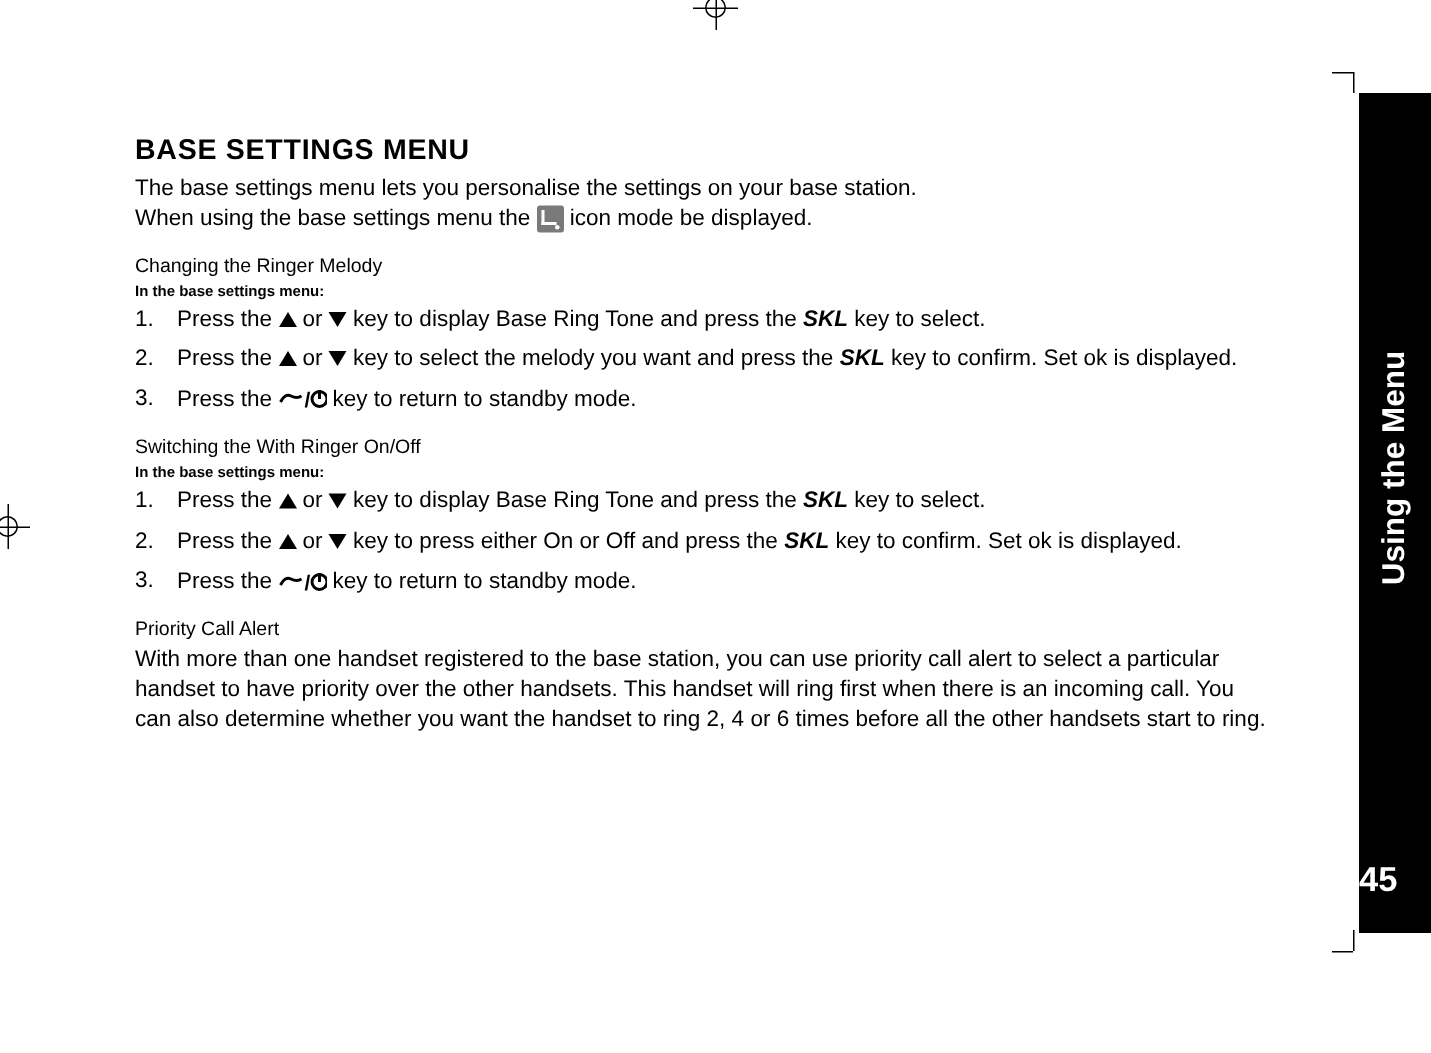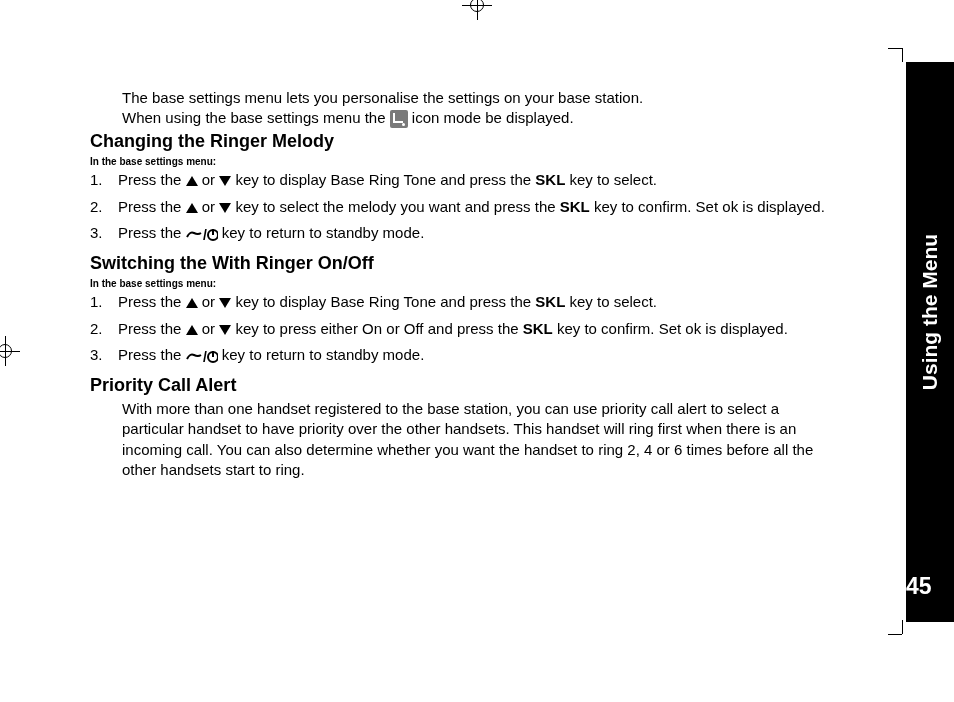--- a/index.html
+++ b/index.html
@@ -17,48 +17,49 @@
     padding: 88px 110px 40px 90px;
     position: relative;
   }
   h1 {
     font-size: 19px;
     font-weight: bold;
     margin-bottom: 2px;
     letter-spacing: 0.5px;
   }
   h2 {
-    font-size: 18px;
-    font-weight: bold;
+    font-size: 13px;
+    font-weight: normal;
+    margin-top: 12px;
     margin-bottom: 2px;
   }
   .bold-label {
     font-weight: bold;
     font-size: 10px;
     margin-top: 2px;
   }
-  .intro { font-size: 15px; margin-left: 32px; }
+  .intro { font-size: 15px; }
   ol {
     list-style: none;
     counter-reset: listnum;
     margin-top: 2px;
   }
   ol > li {
     counter-increment: listnum;
     position: relative;
     padding-left: 28px;
     margin-bottom: 6px;
   }
   ol > li::before {
     content: counter(listnum) ".";
     position: absolute;
     left: 0;
     top: 0;
   }
-  .skl { font-weight: bold; }
+  .skl { font-weight: bold; font-style: italic; }
   .tri-up, .tri-down {
     display: inline-block;
     width: 0; height: 0;
     vertical-align: middle;
   }
   .tri-up {
     border-left: 6px solid transparent;
     border-right: 6px solid transparent;
     border-bottom: 10px solid #000;
   }
@@ -169,20 +170,21 @@
     <div class="h"></div>
     <div class="v"></div>
   </div>
 <div class="crop crop-botright">
     <div class="h"></div>
     <div class="v"></div>
   </div>
 
 <div class="page">
 
+  <h1>BASE SETTINGS MENU</h1>
   <p class="intro">
     <span>The base settings menu lets you personalise the settings on your base station.</span><br>
     <span>When using the base settings menu the </span>
     <span class="icon-box"></span>
     <span> icon mode be displayed.</span>
   </p>
 
   <h2>Changing the Ringer Melody</h2>
   <p class="bold-label">In the base settings menu:</p>
   <ol>

